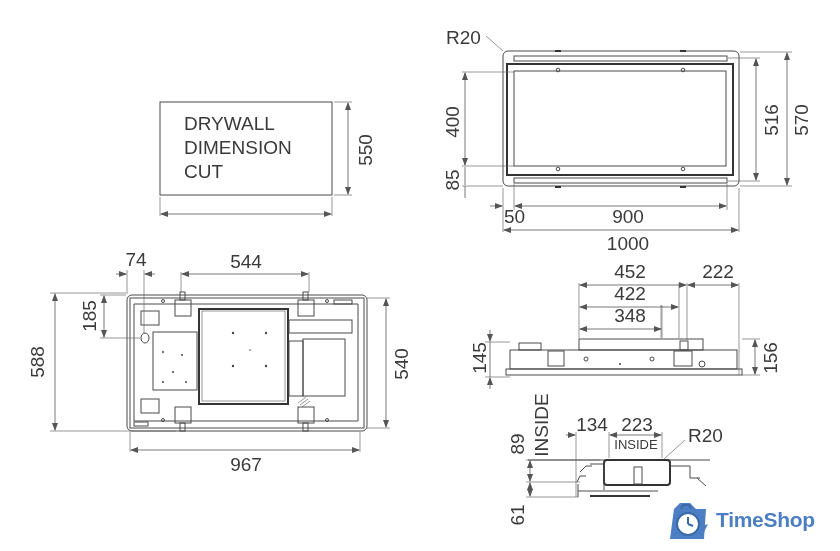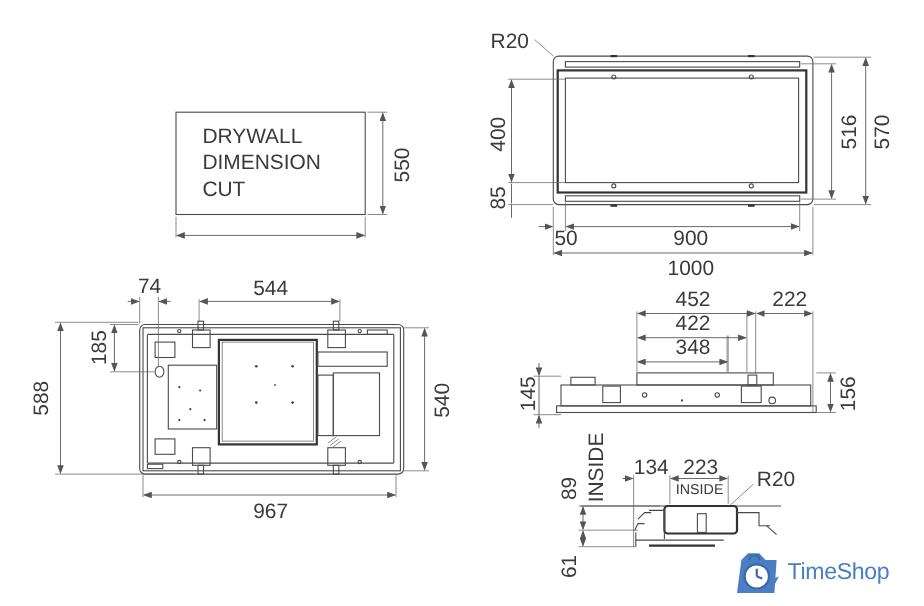--- a/index.html
+++ b/index.html
@@ -6,21 +6,21 @@
   body { width: 840px; height: 551px; overflow: hidden; position: relative; font-family: "Liberation Sans", "DejaVu Sans", sans-serif; }
   svg.drawing { position: absolute; left: 0; top: 0; width: 840px; height: 551px; }
   .ln { stroke: #4a4a4a; stroke-width: 1; fill: none; }
   .thin { stroke: #6a6a6a; stroke-width: 0.7; fill: none; }
   .thick { stroke: #333; stroke-width: 2; fill: none; }
   .dim { stroke: #555; stroke-width: 0.8; fill: none; }
   .txt { fill: #3a3a3a; font-family: "Liberation Sans", "DejaVu Sans", sans-serif; font-size: 19px; }
   .txt-small { fill: #3a3a3a; font-family: "Liberation Sans", "DejaVu Sans", sans-serif; font-size: 13px; }
   .dot { fill: #444; }
   .logo { position: absolute; left: 666px; top: 497px; width: 170px; height: 46px; display: flex; align-items: center; }
-  .logo-text { font-family: "Liberation Sans", "DejaVu Sans", sans-serif; font-weight: normal; font-size: 21px; color: #4b7ec2; margin-left: 4px; letter-spacing: -0.3px; }
+  .logo-text { font-family: "Liberation Sans", "DejaVu Sans", sans-serif; font-weight: bold; font-size: 21px; color: #4b7ec2; margin-left: 4px; letter-spacing: -0.3px; }
 </style>
 </head>
 <body>
 
 <svg class="drawing" viewBox="0 0 840 551">
   <defs>
     <marker id="arr" markerWidth="8" markerHeight="6" refX="7" refY="3" orient="auto-start-reverse" markerUnits="userSpaceOnUse">
       <path d="M0,0 L8,3 L0,6 z" fill="#555"></path>
     </marker>
   </defs>

